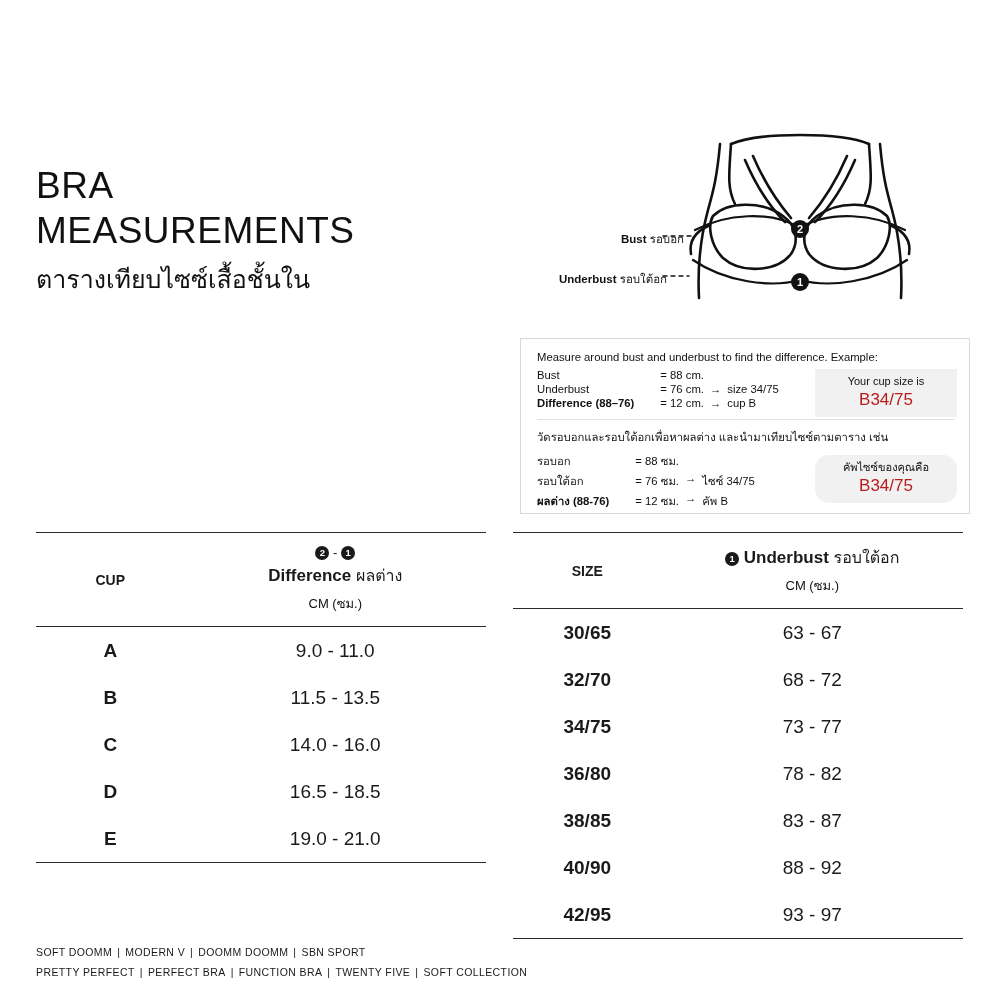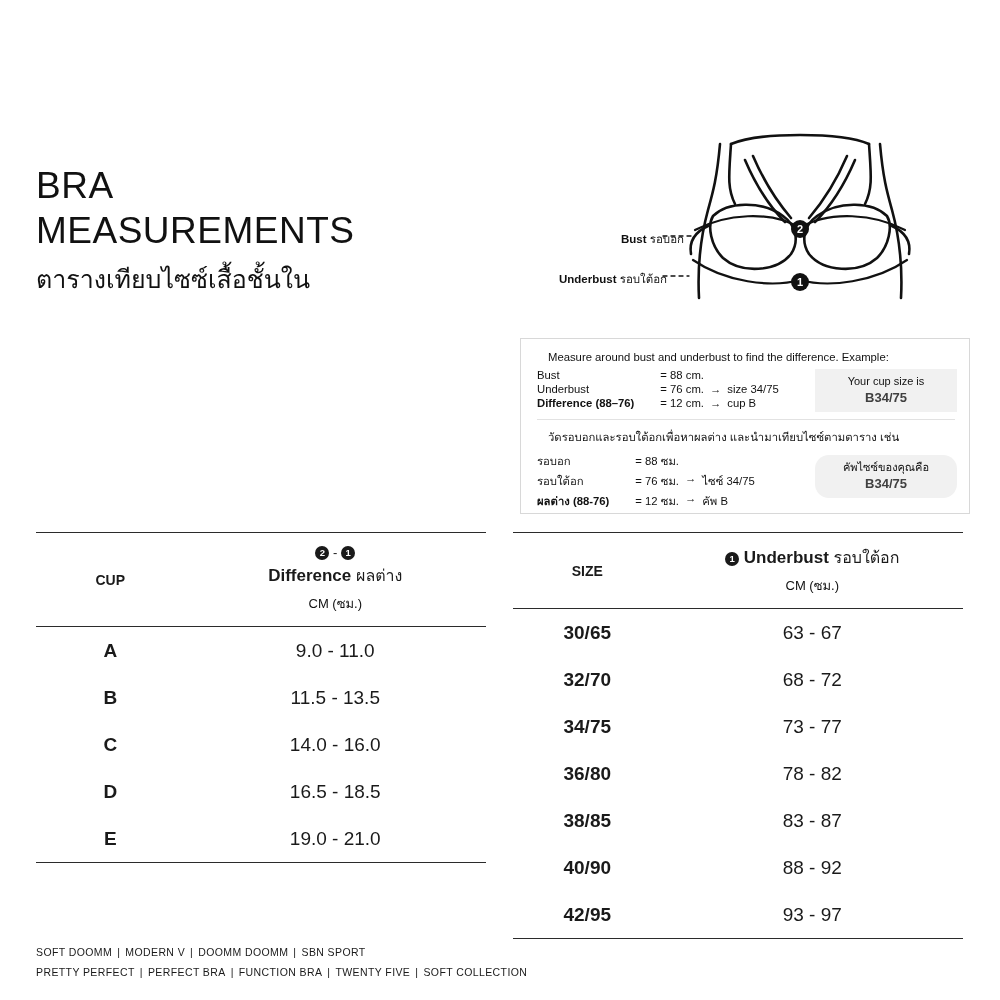--- a/index.html
+++ b/index.html
@@ -84,21 +84,20 @@
     height: 176px;
     border: 1px solid #d8d8d8;
     background: #fff;
     box-sizing: border-box;
     padding: 12px 14px 10px 16px;
   }
   .ex-line-head {
     font-size: 11.3px;
     color: #111;
     margin-bottom: 5px;
-    margin-left: 11px;
   }
   .ex-table {
     font-size: 11.3px;
     color: #111;
     border-collapse: collapse;
   }
   .ex-table td {
     padding: 1px 0;
     vertical-align: top;
     white-space: nowrap;
@@ -121,23 +120,23 @@
     padding: 6px 12px 7px 12px;
     box-sizing: border-box;
     width: 142px;
   }
   .cup-callout .cc-top {
     font-size: 11px;
     color: #111;
     line-height: 1.2;
   }
   .cup-callout .cc-val {
-    font-size: 13px;
-    font-weight: bold;
-    color: #404040;
+    font-size: 17px;
+    font-weight: normal;
+    color: #b91c1c;
     margin-top: 2px;
   }
   #callout-en { top: 30px; }
   #callout-th { top: 116px; border-radius: 14px; }
 
   
   .table-wrap {
     position: absolute;
     top: 532px;
   }

